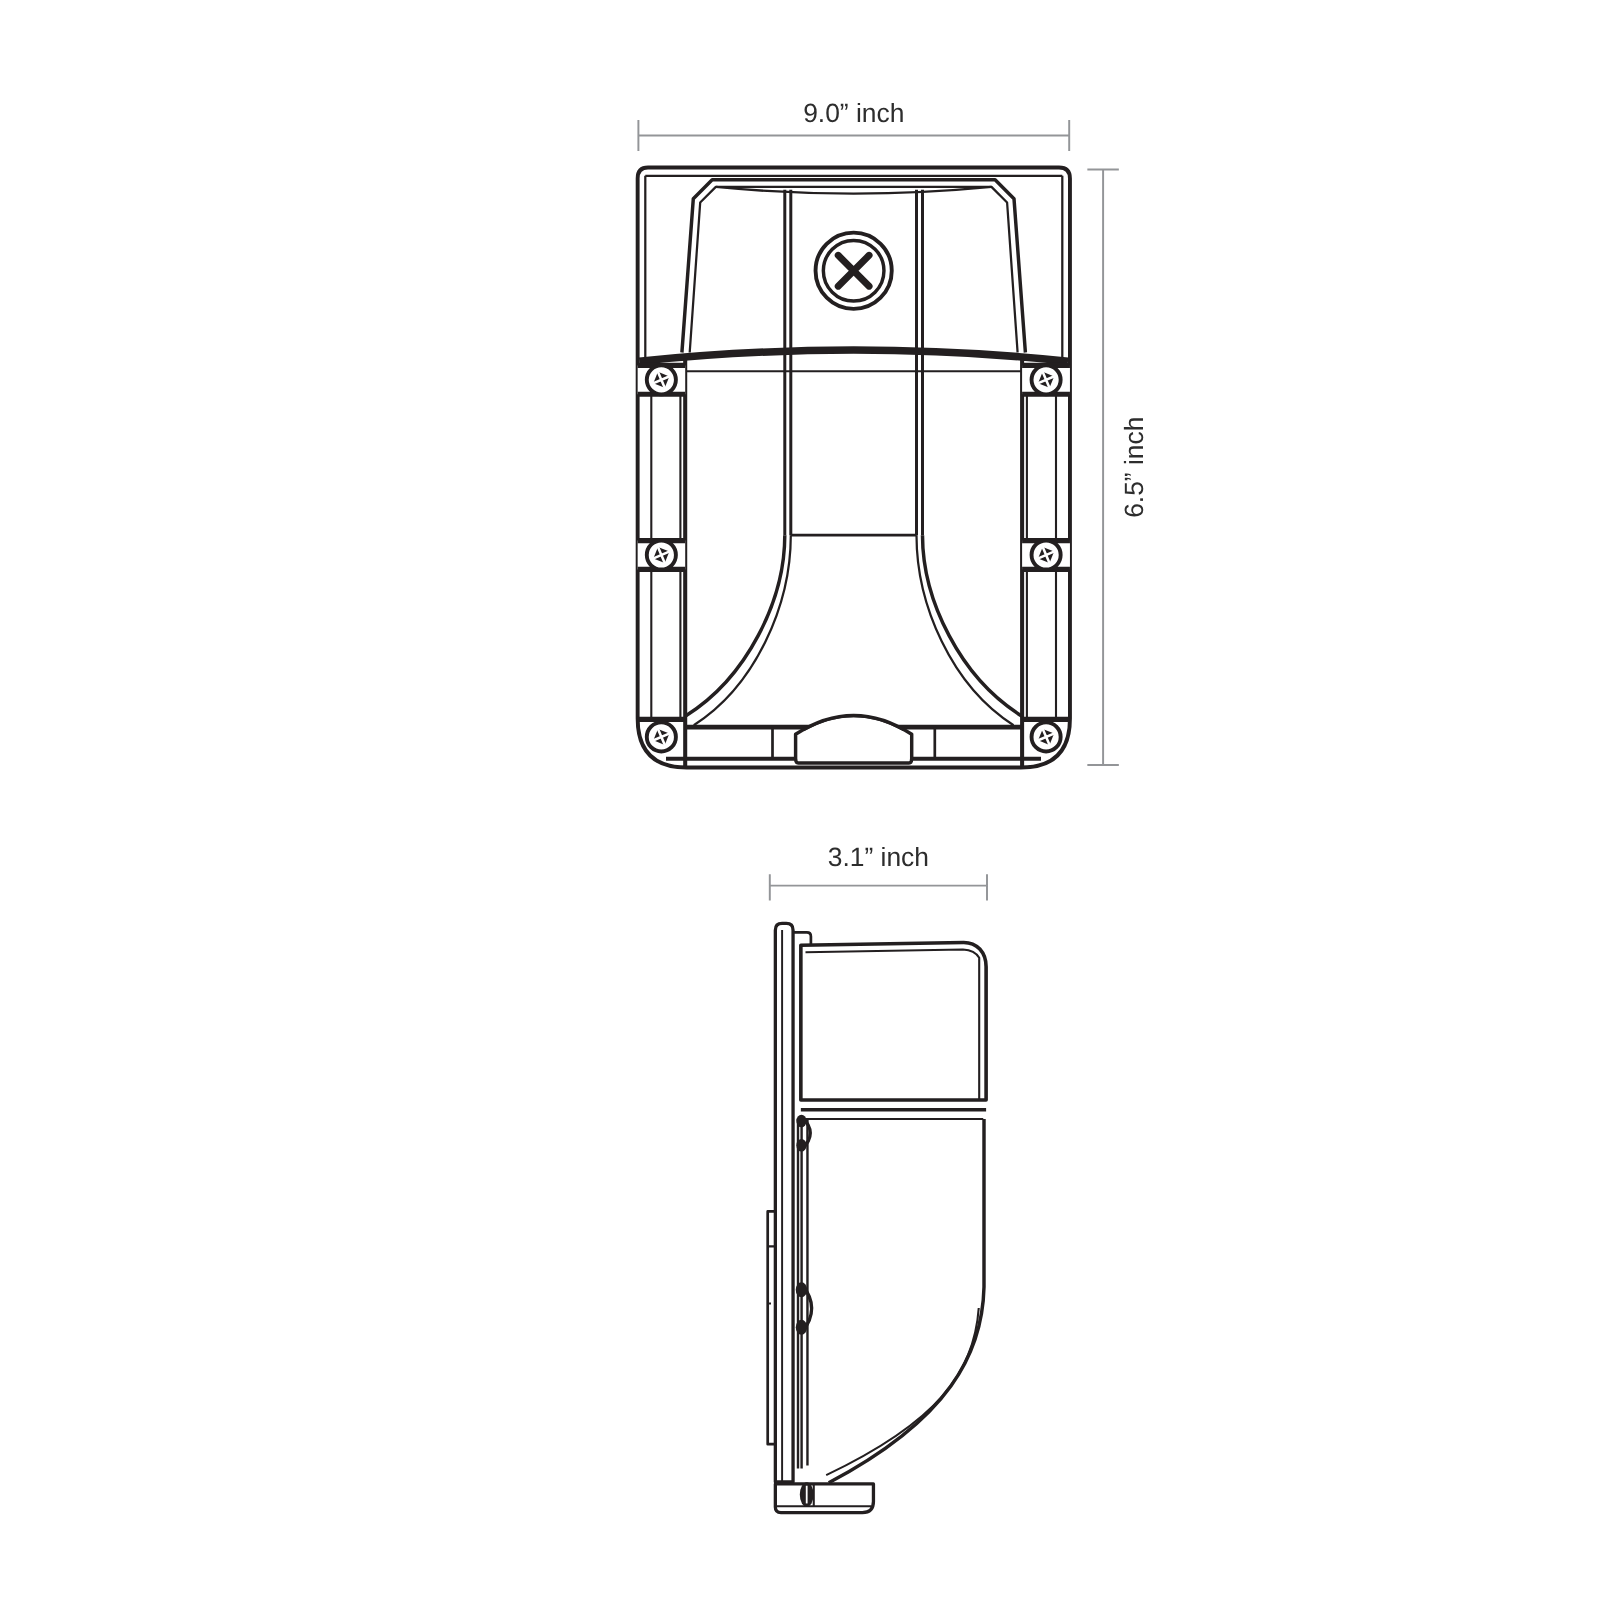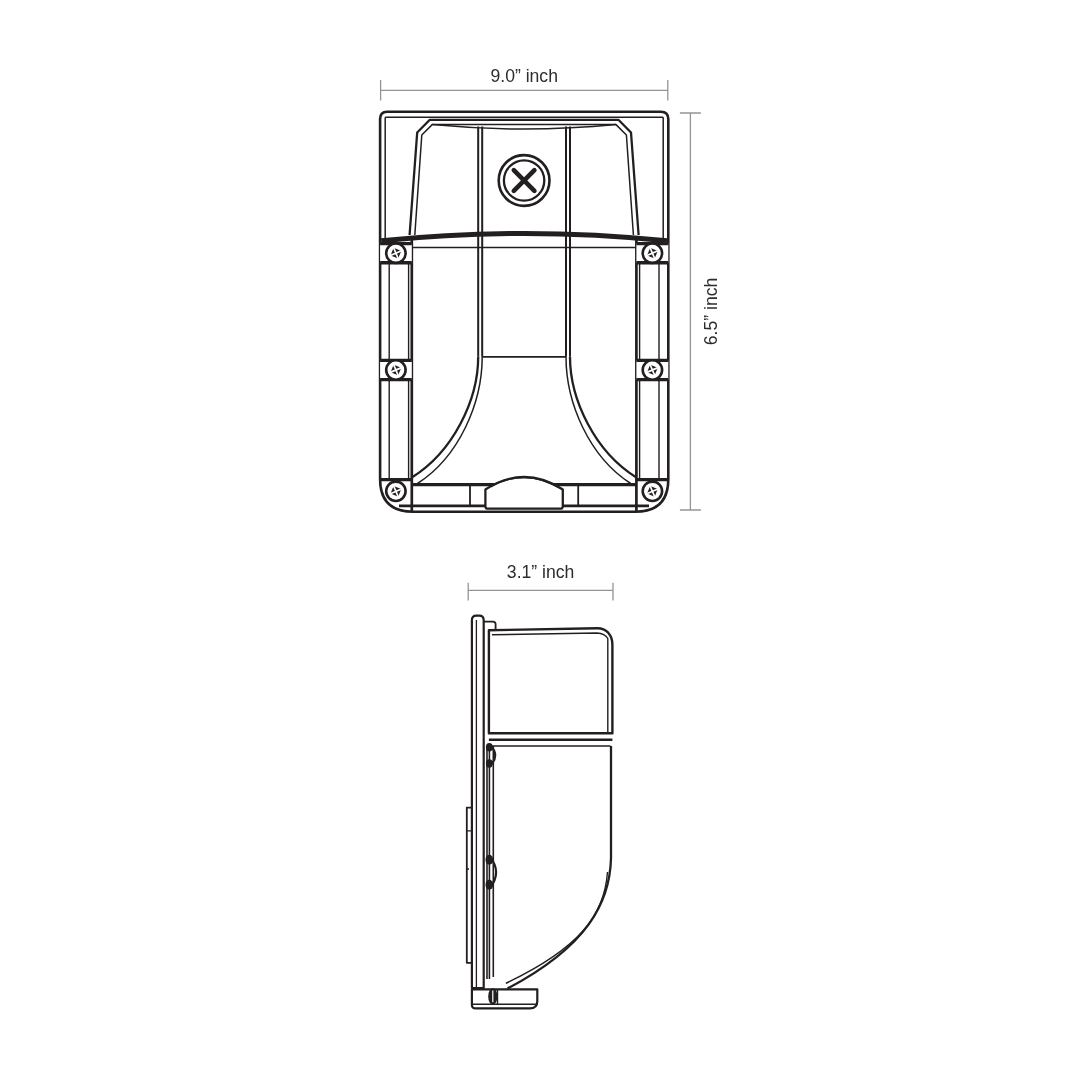--- a/index.html
+++ b/index.html
@@ -8,21 +8,21 @@
     --label-text:#2d2d2d;
     --background:#ffffff;
   }
   html,body{margin:0;padding:0;}
   body{
     width:1080px;height:1080px;
     background:var(--background);
     font-family:"Liberation Sans", sans-serif;
     overflow:hidden;
   }
-  .canvas{position:relative;width:958px;height:1080px;}
+  .canvas{position:relative;width:958px;height:1080px;margin-left:45px;}
   svg{display:block;}
   .ln{stroke:var(--line);fill:none;stroke-linecap:butt;stroke-linejoin:round;}
   .fw{fill:var(--background);}
   .dk{fill:var(--line);stroke:none;}
   .w13{stroke-width:1.3}.w14{stroke-width:1.4}.w15{stroke-width:1.5}
   .w16{stroke-width:1.6}.w18{stroke-width:1.8}.w20{stroke-width:2.0}
   .w22{stroke-width:2.2}.w23{stroke-width:2.3}.w24{stroke-width:2.4}
   .w26{stroke-width:2.6}.w27{stroke-width:2.7}.w32{stroke-width:3.2}
   .w34{stroke-width:3.4}.w46{stroke-width:4.6}.w50{stroke-width:5}
   .rnd{stroke-linecap:round;}

